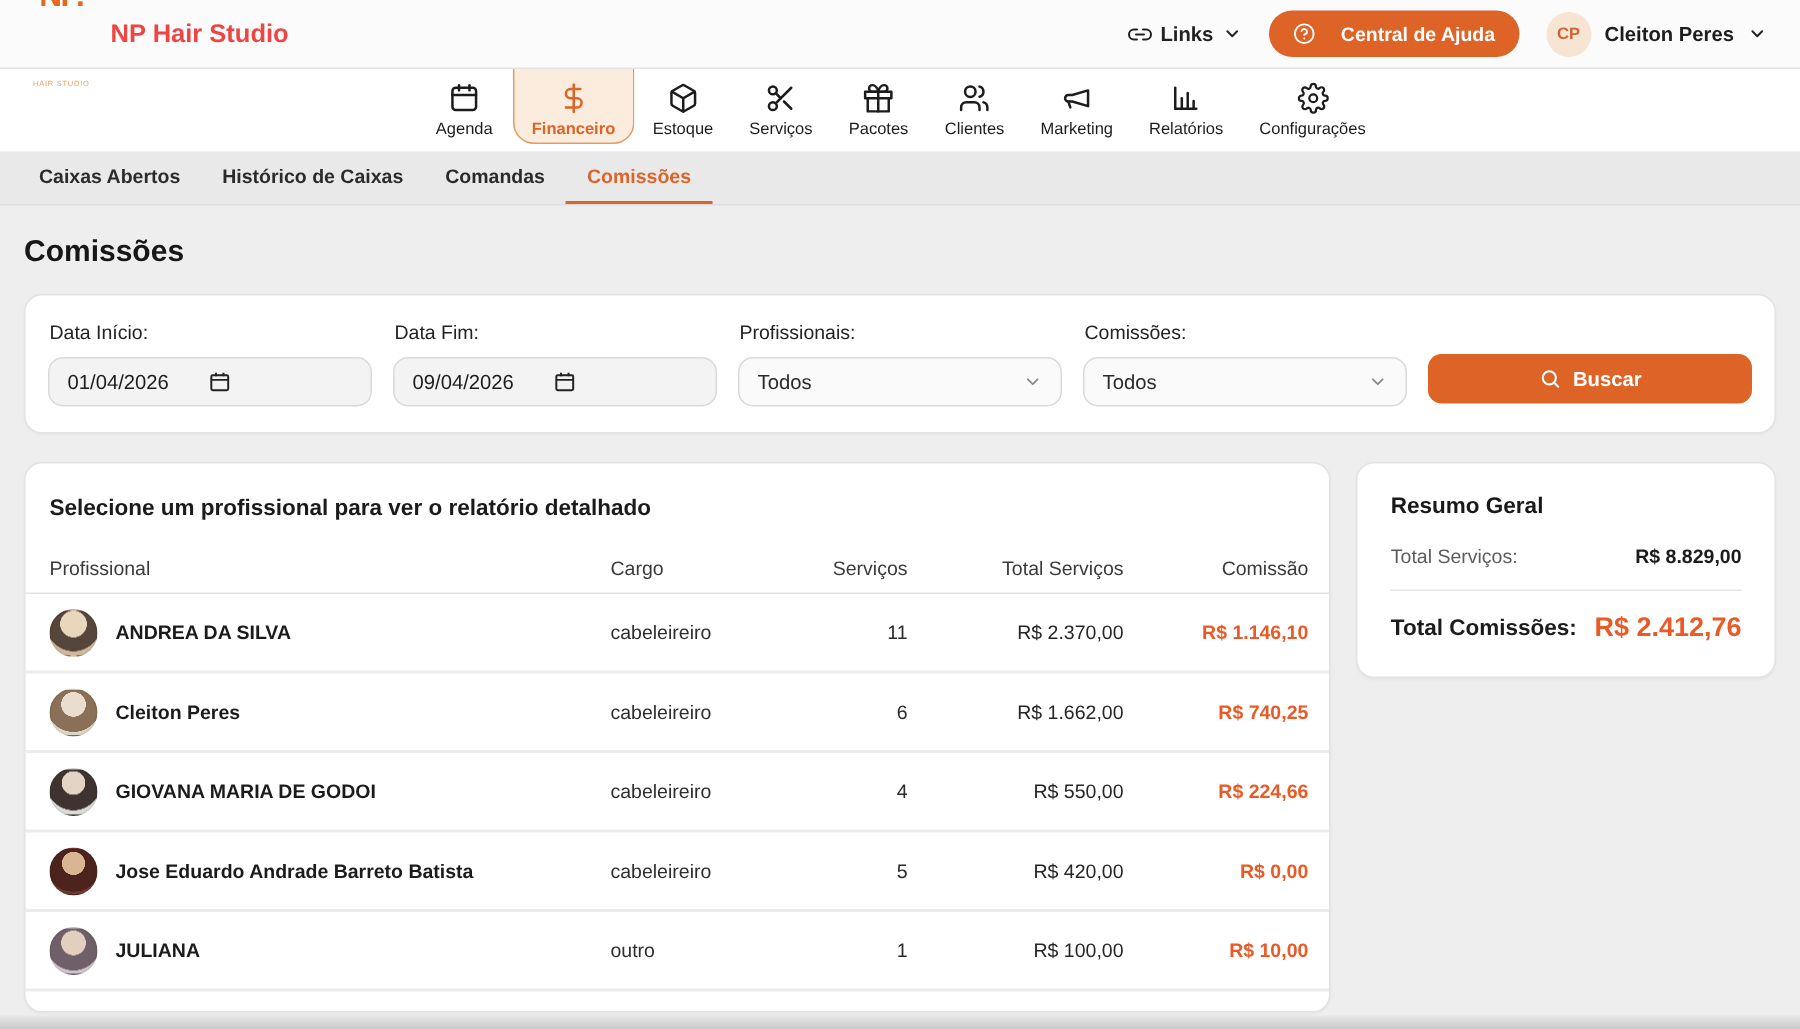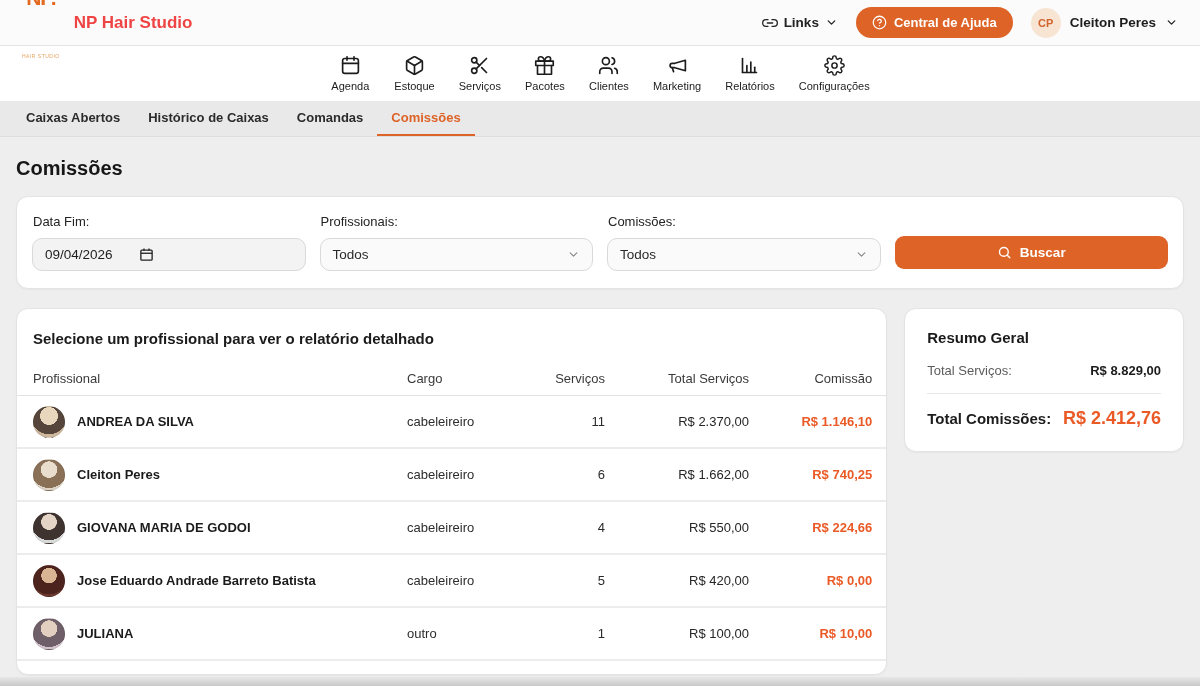--- a/index.html
+++ b/index.html
@@ -12,21 +12,21 @@
   .screen{width:1200px;height:686px;background:#eeeeee;position:relative;overflow:hidden;margin:0 auto;}
 
   
   .topbar{height:46px;background:#fbfbfb;border-bottom:1px solid #e4e4e4;display:flex;align-items:center;padding:0 22px;}
   .logo{display:flex;flex-direction:column;align-items:center;line-height:1;margin-right:14px;cursor:pointer;gap:45px;}
   .logo-np{font-size:21px;font-weight:800;color:#e2691f;letter-spacing:-1px;}
   .logo-sub{font-size:5px;color:#e6a35e;letter-spacing:.5px;margin-top:1px;}
   .app-title{font-size:17px;font-weight:700;color:#ef4444;}
   .topbar-right{margin-left:auto;display:flex;align-items:center;gap:18px;}
   .links{display:flex;align-items:center;gap:6px;font-size:13.5px;font-weight:600;color:#222;cursor:pointer;}
-  .help-btn{display:flex;align-items:center;gap:7px;background:var(--accent);color:#fff;border:none;font-size:13px;font-weight:600;
+  .help-btn{display:flex;align-items:center;gap:17px;background:var(--accent);color:#fff;border:none;font-size:13px;font-weight:600;
     padding:8px 16px;border-radius:18px;cursor:pointer;font-family:inherit;}
   .user{display:flex;align-items:center;gap:9px;cursor:pointer;}
   .avatar-cp{width:30px;height:30px;border-radius:50%;background:#f7e4d2;color:#d2622e;font-size:11px;font-weight:700;
     display:flex;align-items:center;justify-content:center;}
   .user-name{font-size:13.5px;font-weight:700;color:#1d1d1d;}
   .chev{display:inline-flex;}
 
   
   .mainnav{height:55px;background:#ffffff;display:flex;justify-content:center;align-items:stretch;gap:0;}
   .nav-item{display:flex;flex-direction:column;align-items:center;justify-content:flex-start;gap:3px;
@@ -154,20 +154,29 @@
       <span class="nav-icon">
         <svg width="21" height="21" viewBox="0 0 24 24" fill="none" stroke="currentColor" stroke-width="1.9" stroke-linecap="round" stroke-linejoin="round">
             <rect x="3" y="4" width="18" height="17" rx="2.5"></rect>
             <line x1="16" y1="2" x2="16" y2="6"></line>
             <line x1="8" y1="2" x2="8" y2="6"></line>
             <line x1="3" y1="9.5" x2="21" y2="9.5"></line>
           </svg>
       </span>
       <span class="nav-label">Agenda</span>
     </div>
+    <div class="nav-item active">
+      <span class="nav-icon">
+        <svg width="21" height="21" viewBox="0 0 24 24" fill="none" stroke="currentColor" stroke-width="1.9" stroke-linecap="round" stroke-linejoin="round">
+            <line x1="12" y1="1.5" x2="12" y2="22.5"></line>
+            <path d="M17 5H9.5a3.5 3.5 0 0 0 0 7h5a3.5 3.5 0 0 1 0 7H6"></path>
+          </svg>
+      </span>
+      <span class="nav-label">Financeiro</span>
+    </div>
     <div class="nav-item">
       <span class="nav-icon">
         <svg width="21" height="21" viewBox="0 0 24 24" fill="none" stroke="currentColor" stroke-width="1.9" stroke-linecap="round" stroke-linejoin="round">
             <path d="M21 16V8a2 2 0 0 0-1-1.73l-7-4a2 2 0 0 0-2 0l-7 4A2 2 0 0 0 3 8v8a2 2 0 0 0 1 1.73l7 4a2 2 0 0 0 2 0l7-4A2 2 0 0 0 21 16z"></path>
             <polyline points="3.27 6.96 12 12.01 20.73 6.96"></polyline>
             <line x1="12" y1="22.08" x2="12" y2="12"></line>
           </svg>
       </span>
       <span class="nav-label">Estoque</span>
     </div>
@@ -241,20 +250,34 @@
   <div class="subnav">
     <div class="subtab">Caixas Abertos</div>
     <div class="subtab">Histórico de Caixas</div>
     <div class="subtab">Comandas</div>
     <div class="subtab active">Comissões</div>
   </div>
 
   <div class="page-title">Comissões</div>
 
   <div class="filter-card">
+    <div class="f-col">
+      <div class="f-label">Data Início:</div>
+      <div class="f-input date">
+        <span>01/04/2026</span>
+        <span class="cal">
+          <svg width="15" height="15" viewBox="0 0 24 24" fill="none" stroke="#222" stroke-width="2.1" stroke-linejoin="round">
+              <rect x="3" y="5" width="18" height="16" rx="1.5"></rect>
+              <line x1="3" y1="10" x2="21" y2="10"></line>
+              <line x1="8" y1="2.5" x2="8" y2="6"></line>
+              <line x1="16" y1="2.5" x2="16" y2="6"></line>
+            </svg>
+        </span>
+      </div>
+    </div>
     <div class="f-col">
       <div class="f-label">Data Fim:</div>
       <div class="f-input date">
         <span>09/04/2026</span>
         <span class="cal">
           <svg width="15" height="15" viewBox="0 0 24 24" fill="none" stroke="#222" stroke-width="2.1" stroke-linejoin="round">
               <rect x="3" y="5" width="18" height="16" rx="1.5"></rect>
               <line x1="3" y1="10" x2="21" y2="10"></line>
               <line x1="8" y1="2.5" x2="8" y2="6"></line>
               <line x1="16" y1="2.5" x2="16" y2="6"></line>

